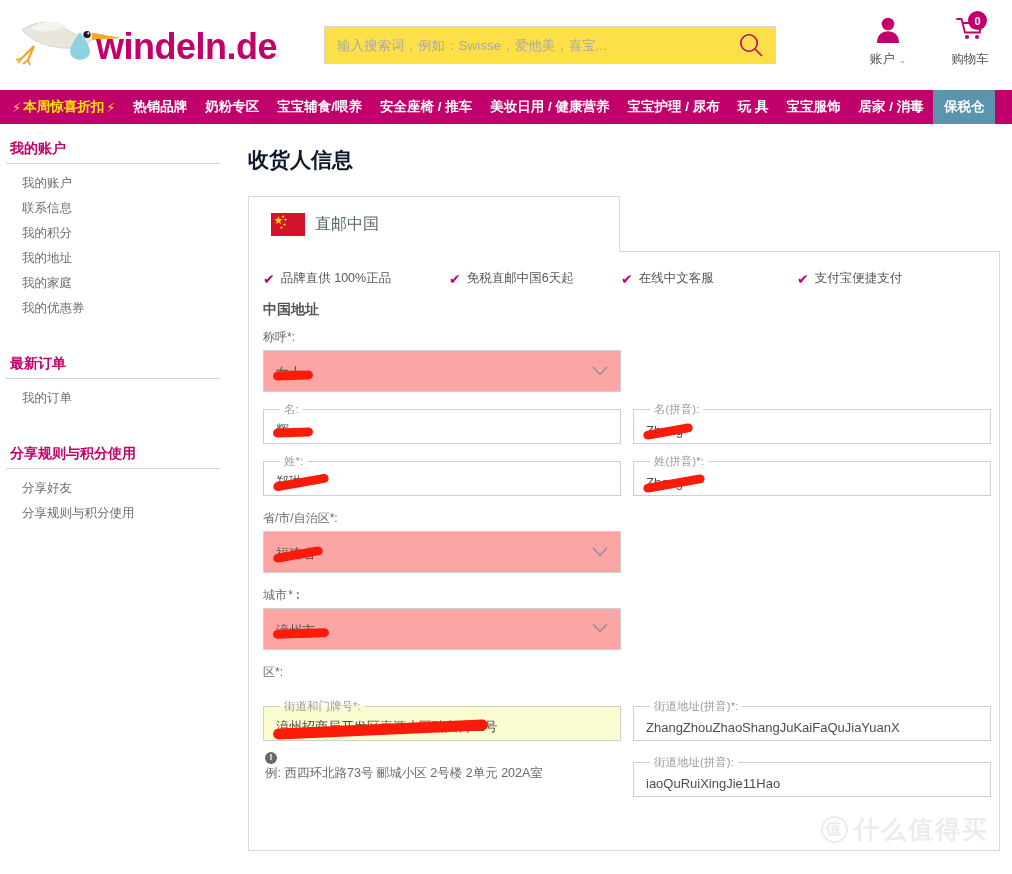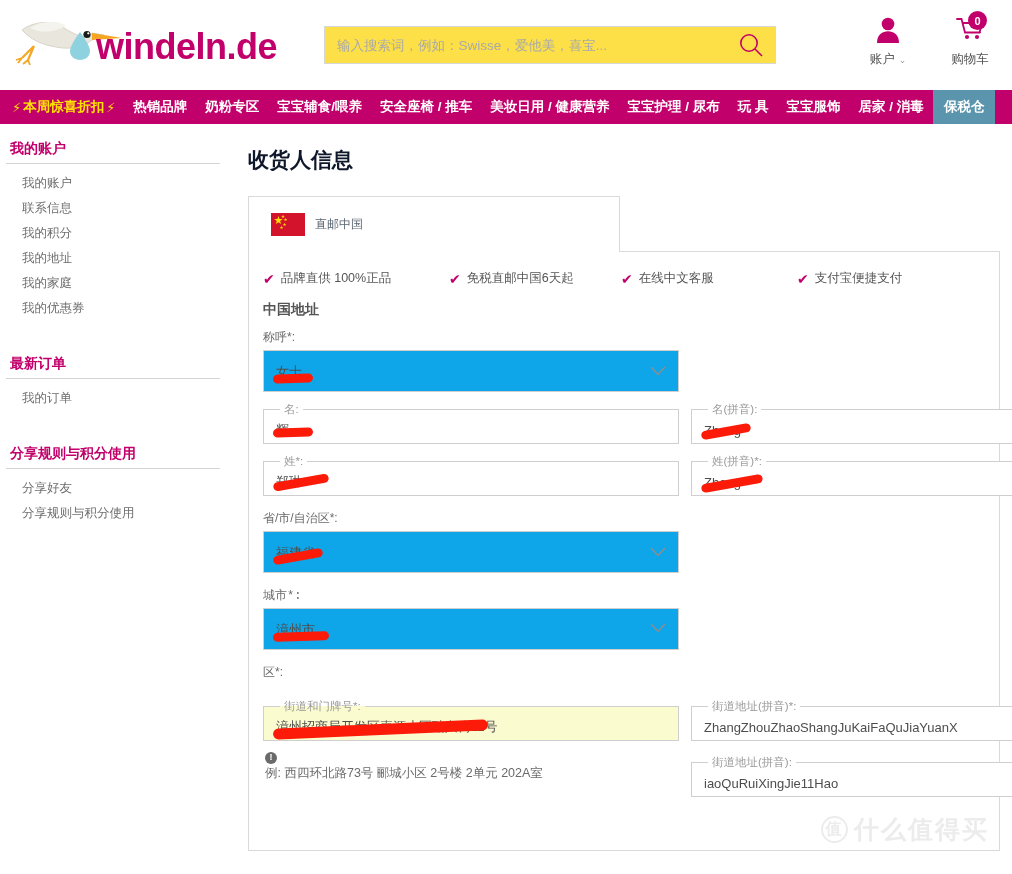--- a/index.html
+++ b/index.html
@@ -171,21 +171,21 @@
     background: #d3132b;
     position: relative;
     flex-shrink: 0;
   }
   .flag .st { position: absolute; color: #ffde00; line-height: 1; }
   .flag .s1 { font-size: 11px; left: 2.5px; top: 2px; }
   .flag .s2 { font-size: 4.5px; left: 10px; top: 1.5px; }
   .flag .s3 { font-size: 4.5px; left: 12.5px; top: 5px; }
   .flag .s4 { font-size: 4.5px; left: 11.5px; top: 9.5px; }
   .flag .s5 { font-size: 4.5px; left: 8.5px; top: 12.5px; }
-  .tab-label { font-size: 12px; color: #5a6672; font-family: Liberation Serif, serif; }
+  .tab-label { font-size: 16px; color: #5a6672; font-family: Liberation Serif, serif; }
 
   .panel {
     border: 1px solid #d9d9d9;
     border-top: 1px solid #d9d9d9;
     margin-top: -1px;
     background: #fff;
     padding: 0 0 14px 0;
     min-height: 600px;
     position: relative;
   }
@@ -209,36 +209,37 @@
 
   .section-label {
     font-size: 14px;
     font-weight: bold;
     color: #555;
     padding: 4px 0 10px 14px;
   }
 
   .form-area { padding: 0 14px; }
   .form-row { display: flex; gap: 12px; margin-bottom: 10px; }
-  .col { width: 416px; flex-shrink: 0; }
+  .col { width: 358px; flex-shrink: 0; }
 
   .plain-label {
     font-size: 12px;
     color: #6a6a6a;
     margin-bottom: 4px;
     display: block;
   }
 
   .select-box {
     position: relative;
     height: 42px;
     border: 1px solid #cfcfcf;
-    background: #0ea5e9;
-    display: flex;
-    padding: 12px 34px 0 12px;
+    background: #fca5a5;
+    display: flex;
+    align-items: center;
+    padding: 4px 34px 0 12px;
     cursor: pointer;
   }
   .select-val {
     font-size: 13px;
     color: #4d4d4d;
     position: relative;
     display: inline-block;
   }
   .chev {
     position: absolute;

